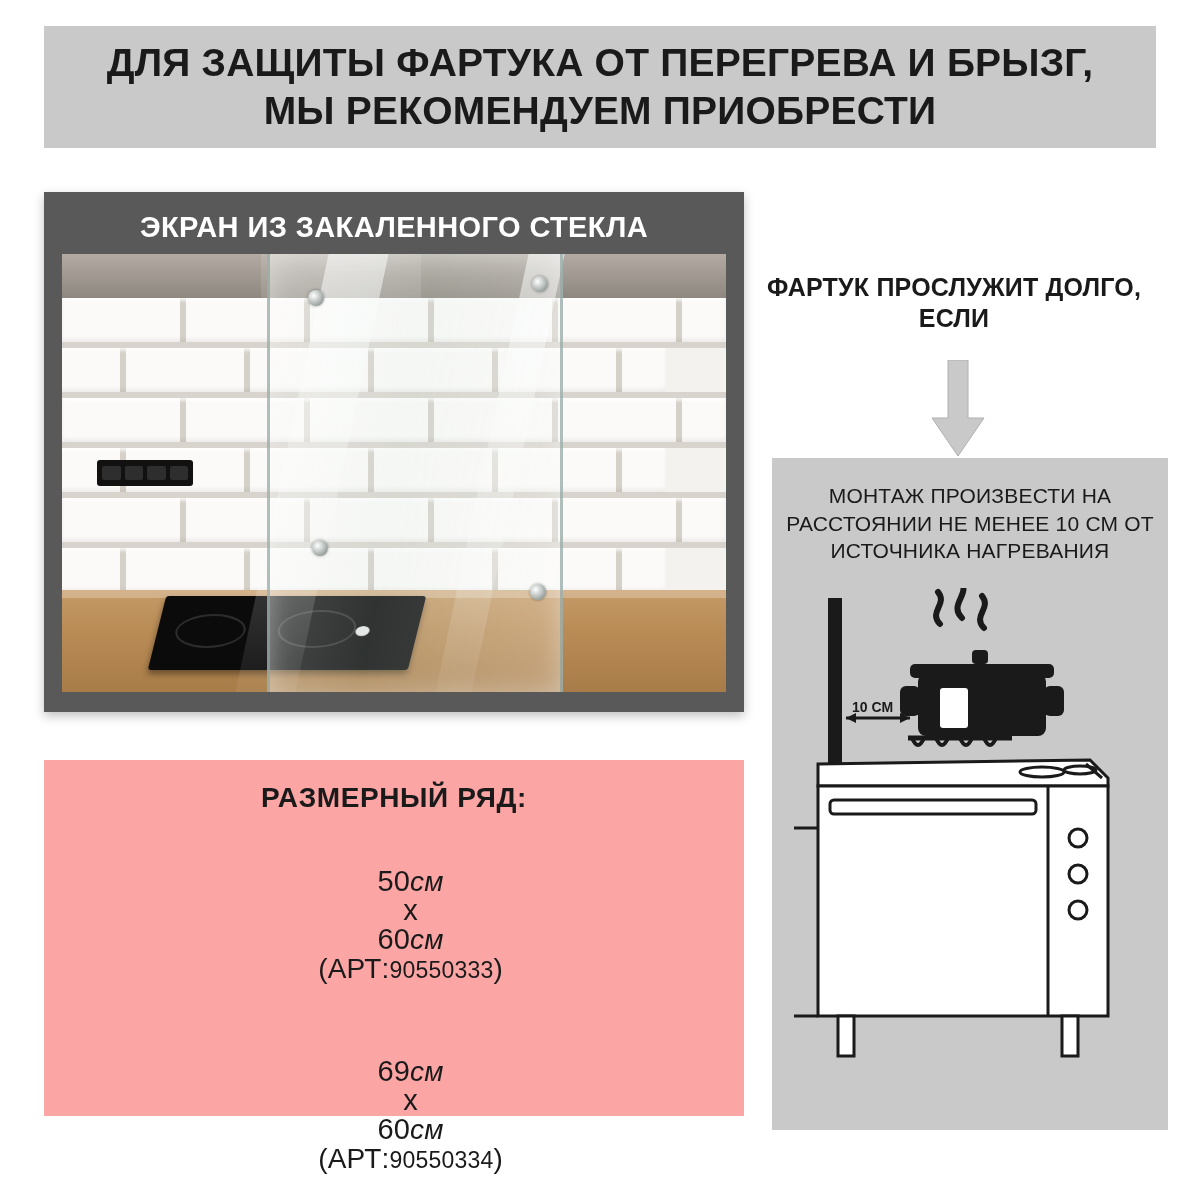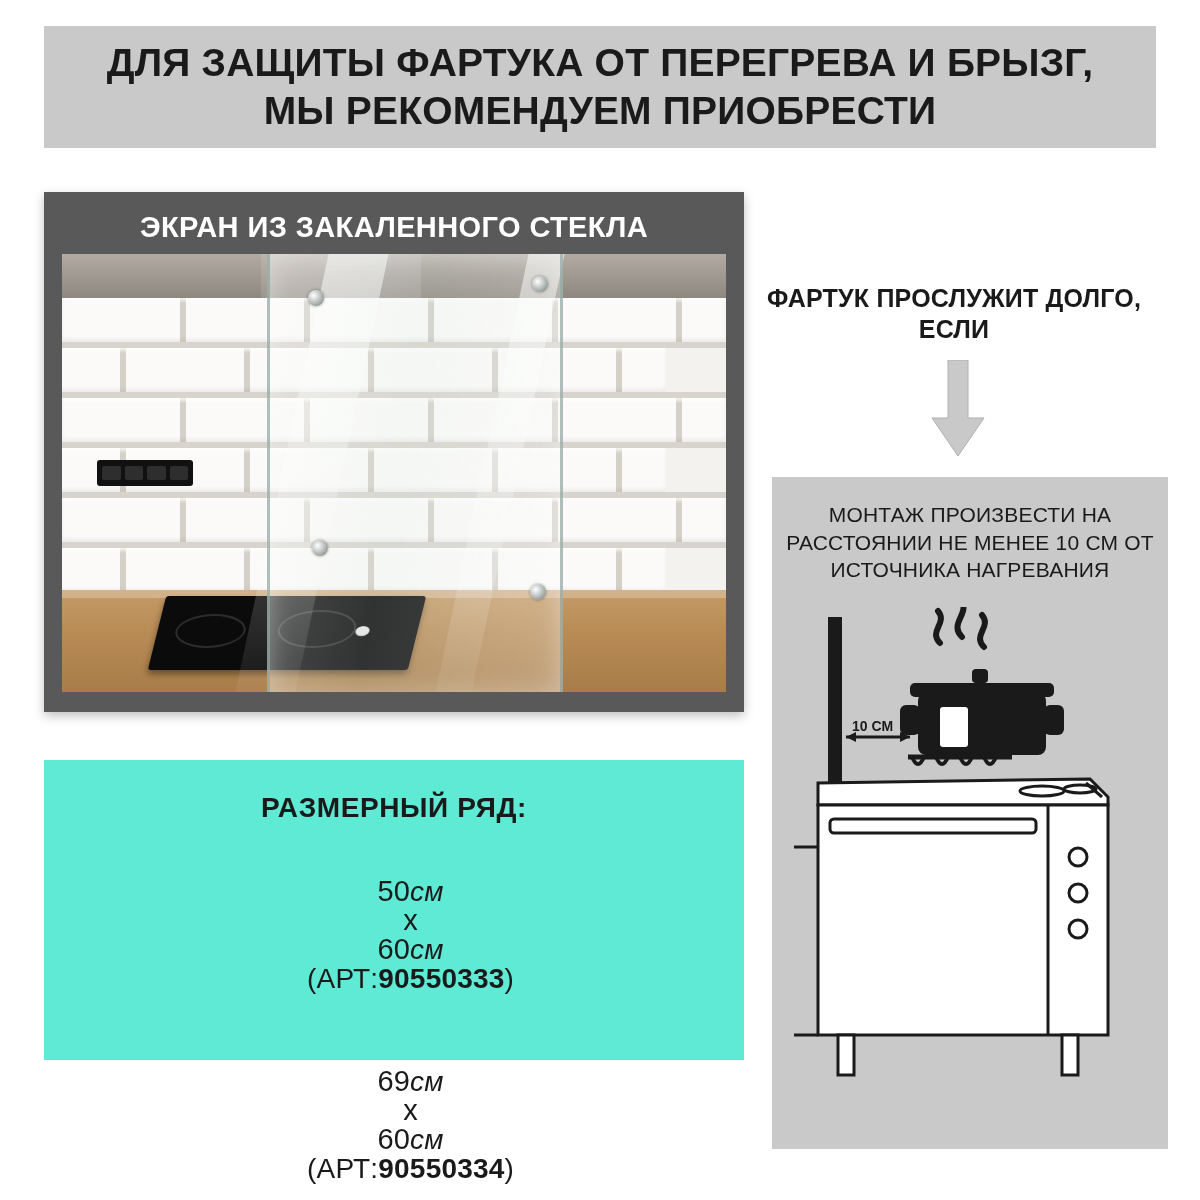--- a/index.html
+++ b/index.html
@@ -148,39 +148,39 @@
     position:absolute; top:0; width:60px; height:100%;
     background: linear-gradient(180deg, rgba(255,255,255,0.55), rgba(255,255,255,0.05));
     transform: skewX(-12deg);
   }
   .g1{ left:220px;} .g2{ left:420px; width:36px;}
 
   
   .right-caption {
     position: absolute;
     left: 748px;
-    top: 283px;
+    top: 272px;
     width: 412px;
     text-align: center;
     font-size: 25px;
     font-weight: bold;
     line-height: 1.25;
     letter-spacing: 0.2px;
   }
   .down-arrow {
     position: absolute;
     left: 930px;
     top: 360px;
     width: 56px;
     height: 98px;
   }
   .right-panel {
     position: absolute;
     left: 772px;
-    top: 477px;
+    top: 458px;
     width: 396px;
     height: 672px;
     background: #c9c9c9;
     box-sizing: border-box;
     padding: 24px 14px 0 14px;
   }
   .right-panel .note {
     text-align: center;
     font-size: 21px;
     line-height: 1.32;
@@ -194,44 +194,44 @@
     width: 350px;
     height: 520px;
   }
 
   
   .sizes-panel {
     position: absolute;
     left: 44px;
     top: 760px;
     width: 700px;
-    height: 300px;
-    background: #5eead4;
+    height: 356px;
+    background: #fca5a5;
     box-sizing: border-box;
-    padding: 32px 0 0 0;
+    padding: 22px 0 0 0;
   }
   .sizes-title {
     text-align: center;
     font-size: 28px;
     font-weight: bold;
     letter-spacing: 0.6px;
     margin-bottom: 16px;
   }
   .size-row {
     font-size: 29px;
     text-align: center;
     line-height: 1.0;
     padding: 8px 0;
     letter-spacing: 0.2px;
     white-space: pre;
   }
   .size-row .dim { font-weight: normal; }
   .size-row .unit { font-size: 28px; font-style: italic; }
   .size-row .art { font-size: 28px; }
-  .size-row .code { font-weight: bold; font-size: 28px; }
+  .size-row .code { font-weight: normal; font-size: 23px; }
 </style>
 </head>
 <body>
 
 <div class="top-banner">
   <div class="headline">ДЛЯ ЗАЩИТЫ ФАРТУКА ОТ ПЕРЕГРЕВА И БРЫЗГ, МЫ РЕКОМЕНДУЕМ ПРИОБРЕСТИ</div>
 </div>
 
 <div class="photo-panel">
   <div class="photo-title">ЭКРАН ИЗ ЗАКАЛЕННОГО СТЕКЛА</div>

